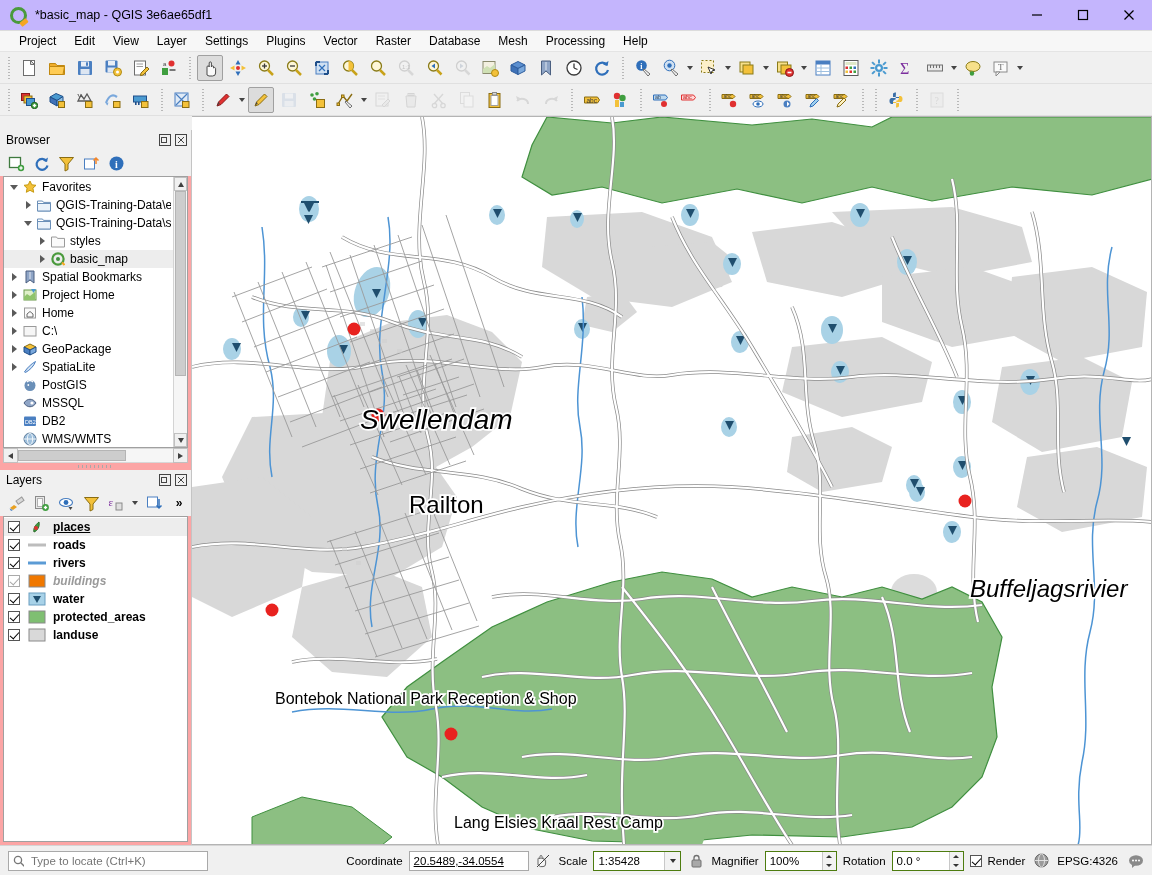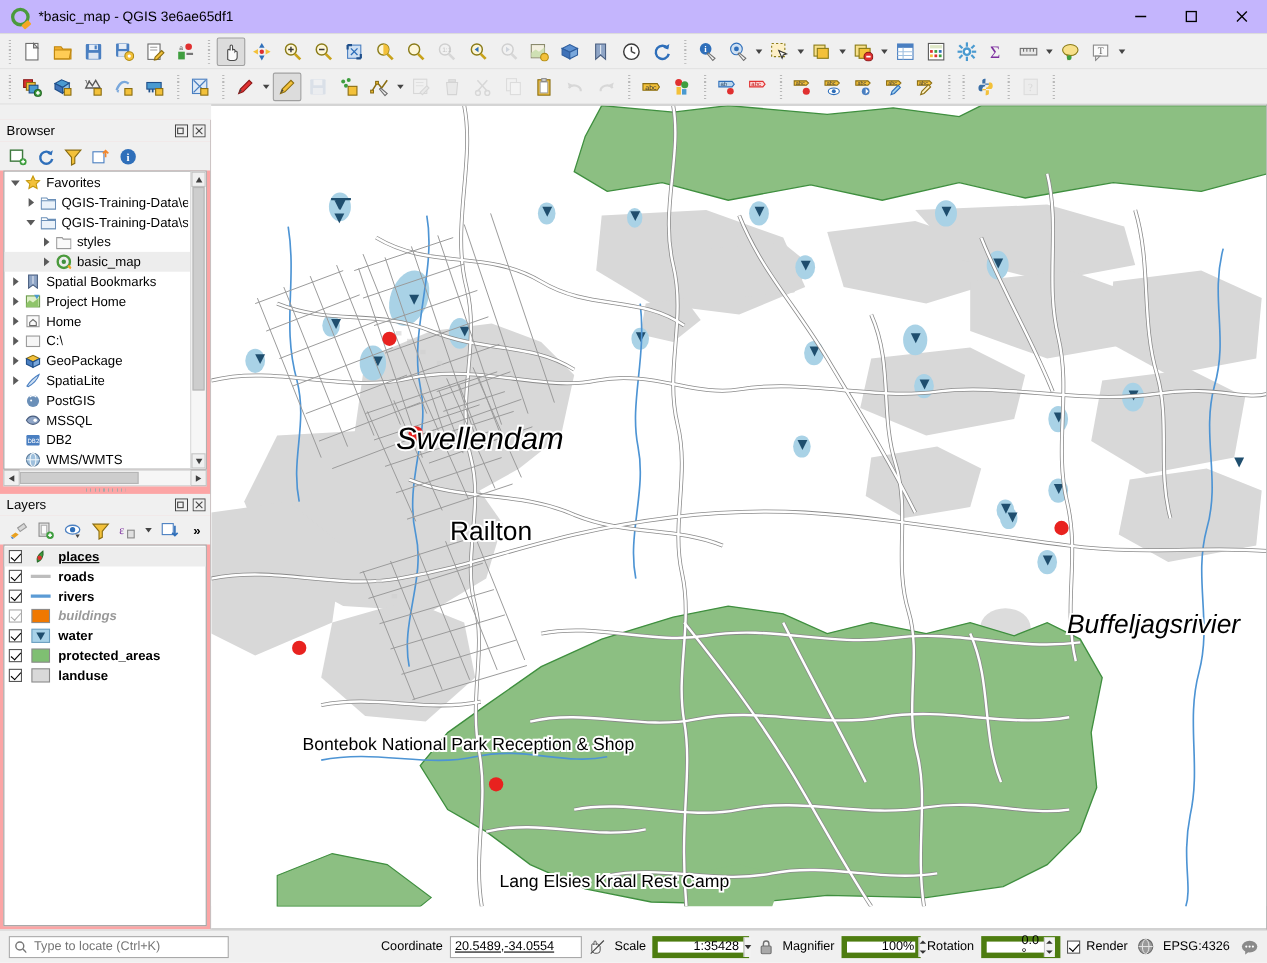--- a/index.html
+++ b/index.html
@@ -98,21 +98,21 @@
   .lbl-txt { position:relative; font-size:17px; color:#000; }
   .lbl-halo { position:absolute; left:0; top:0; color:#fff; -webkit-text-stroke:3.5px #fff; z-index:0; }
   .lbl-fg { position:relative; z-index:1; }
 
   
   .statusbar { height:30px; flex:0 0 auto; background:#f0f0f0; display:flex; align-items:center; border-top:1px solid #d5d5d5; padding:0 4px; gap:6px; }
   .locator { width:200px; height:20px; border:1px solid #a9a9a9; background:#fff; display:flex; align-items:center; padding:0 4px; gap:5px; margin-left:4px; }
   .locator input { border:none; outline:none; font-size:11.5px; color:#7c7c7c; width:100%; font-family:"Liberation Sans", sans-serif; background:transparent; }
   .sb-label { font-size:11.5px; color:#000; }
   .sb-field { height:20px; border:1px solid #a9a9a9; background:#fff; display:flex; align-items:center; padding:0 4px; font-size:11.5px; }
-  .sb-combo { height:20px; border:5px solid #4d7c0f; background:#fff; display:flex; align-items:center; font-size:11.5px;padding-left:28px; }
+  .sb-combo { height:20px; border:1px solid #4d7c0f; background:#fff; display:flex; align-items:center; font-size:11.5px; }
   .sb-combo .val { padding:0 4px; flex:1; }
   .sb-combo .arrow { width:16px; height:18px; border-left:1px solid #c8c8c8; display:flex; align-items:center; justify-content:center; background:#f2f2f2; }
   .sb-combo .arrow::after { content:""; border-left:3.5px solid transparent; border-right:3.5px solid transparent; border-top:4px solid #333; }
   .spin { width:14px; height:18px; border-left:1px solid #c8c8c8; background:#f2f2f2; display:flex; flex-direction:column; }
   .spin div { flex:1; display:flex; align-items:center; justify-content:center; }
   .spin .up::after { content:""; border-left:3px solid transparent; border-right:3px solid transparent; border-bottom:3.5px solid #333; }
   .spin .dn::after { content:""; border-left:3px solid transparent; border-right:3px solid transparent; border-top:3.5px solid #333; }
   .sb-chk { width:12px; height:12px; border:1px solid #555; background:#fff; position:relative; }
   .sb-chk.on::after { content:""; position:absolute; left:3px; top:0; width:4px; height:8px; border:solid #000; border-width:0 1.6px 1.6px 0; transform:rotate(42deg); }
 </style>
@@ -142,20 +142,34 @@
       </div>
       <div class="win-btn">
         <svg width="12" height="12">
             <line x1="1.5" y1="1.5" x2="10.5" y2="10.5" stroke="#000" stroke-width="1.2"></line>
             <line x1="10.5" y1="1.5" x2="1.5" y2="10.5" stroke="#000" stroke-width="1.2"></line>
           </svg>
       </div>
     </div>
   </div>
 
+  <div class="menubar">
+    <div class="menu-item">Project</div>
+    <div class="menu-item">Edit</div>
+    <div class="menu-item">View</div>
+    <div class="menu-item">Layer</div>
+    <div class="menu-item">Settings</div>
+    <div class="menu-item">Plugins</div>
+    <div class="menu-item">Vector</div>
+    <div class="menu-item">Raster</div>
+    <div class="menu-item">Database</div>
+    <div class="menu-item">Mesh</div>
+    <div class="menu-item">Processing</div>
+    <div class="menu-item">Help</div>
+  </div>
 
   <div class="toolbar">
     <div class="tb-sep"></div>
 
     <div class="tbtn">
       <svg width="18" height="18">
           <rect x="3.5" y="1.5" width="11" height="15" fill="#fff" stroke="#6d6d6d"></rect>
           <path d="M10.5 1.5 L14.5 5.5 L10.5 5.5 Z" fill="#dcdcdc" stroke="#6d6d6d"></path>
         </svg>
     </div>

